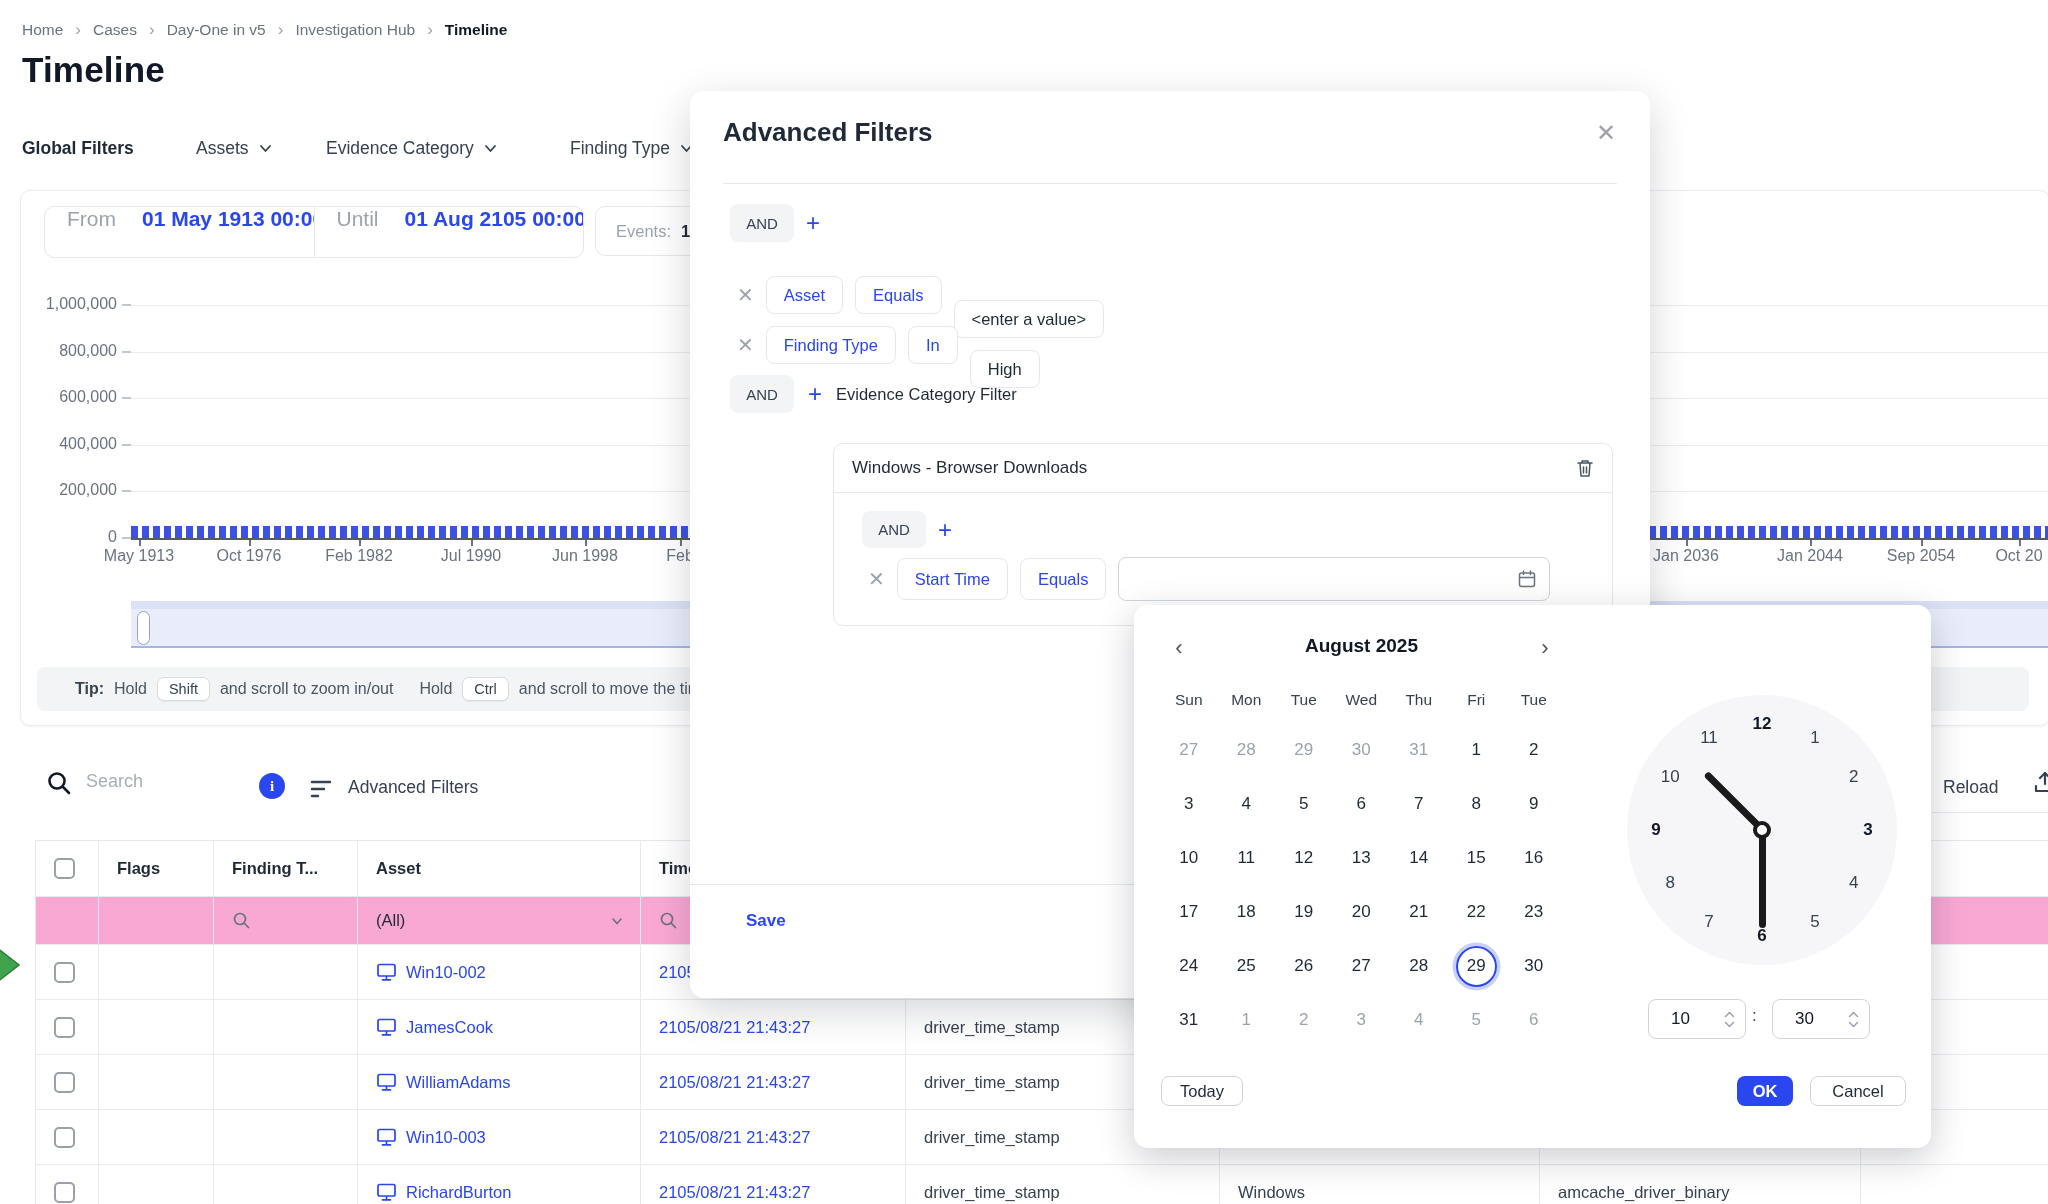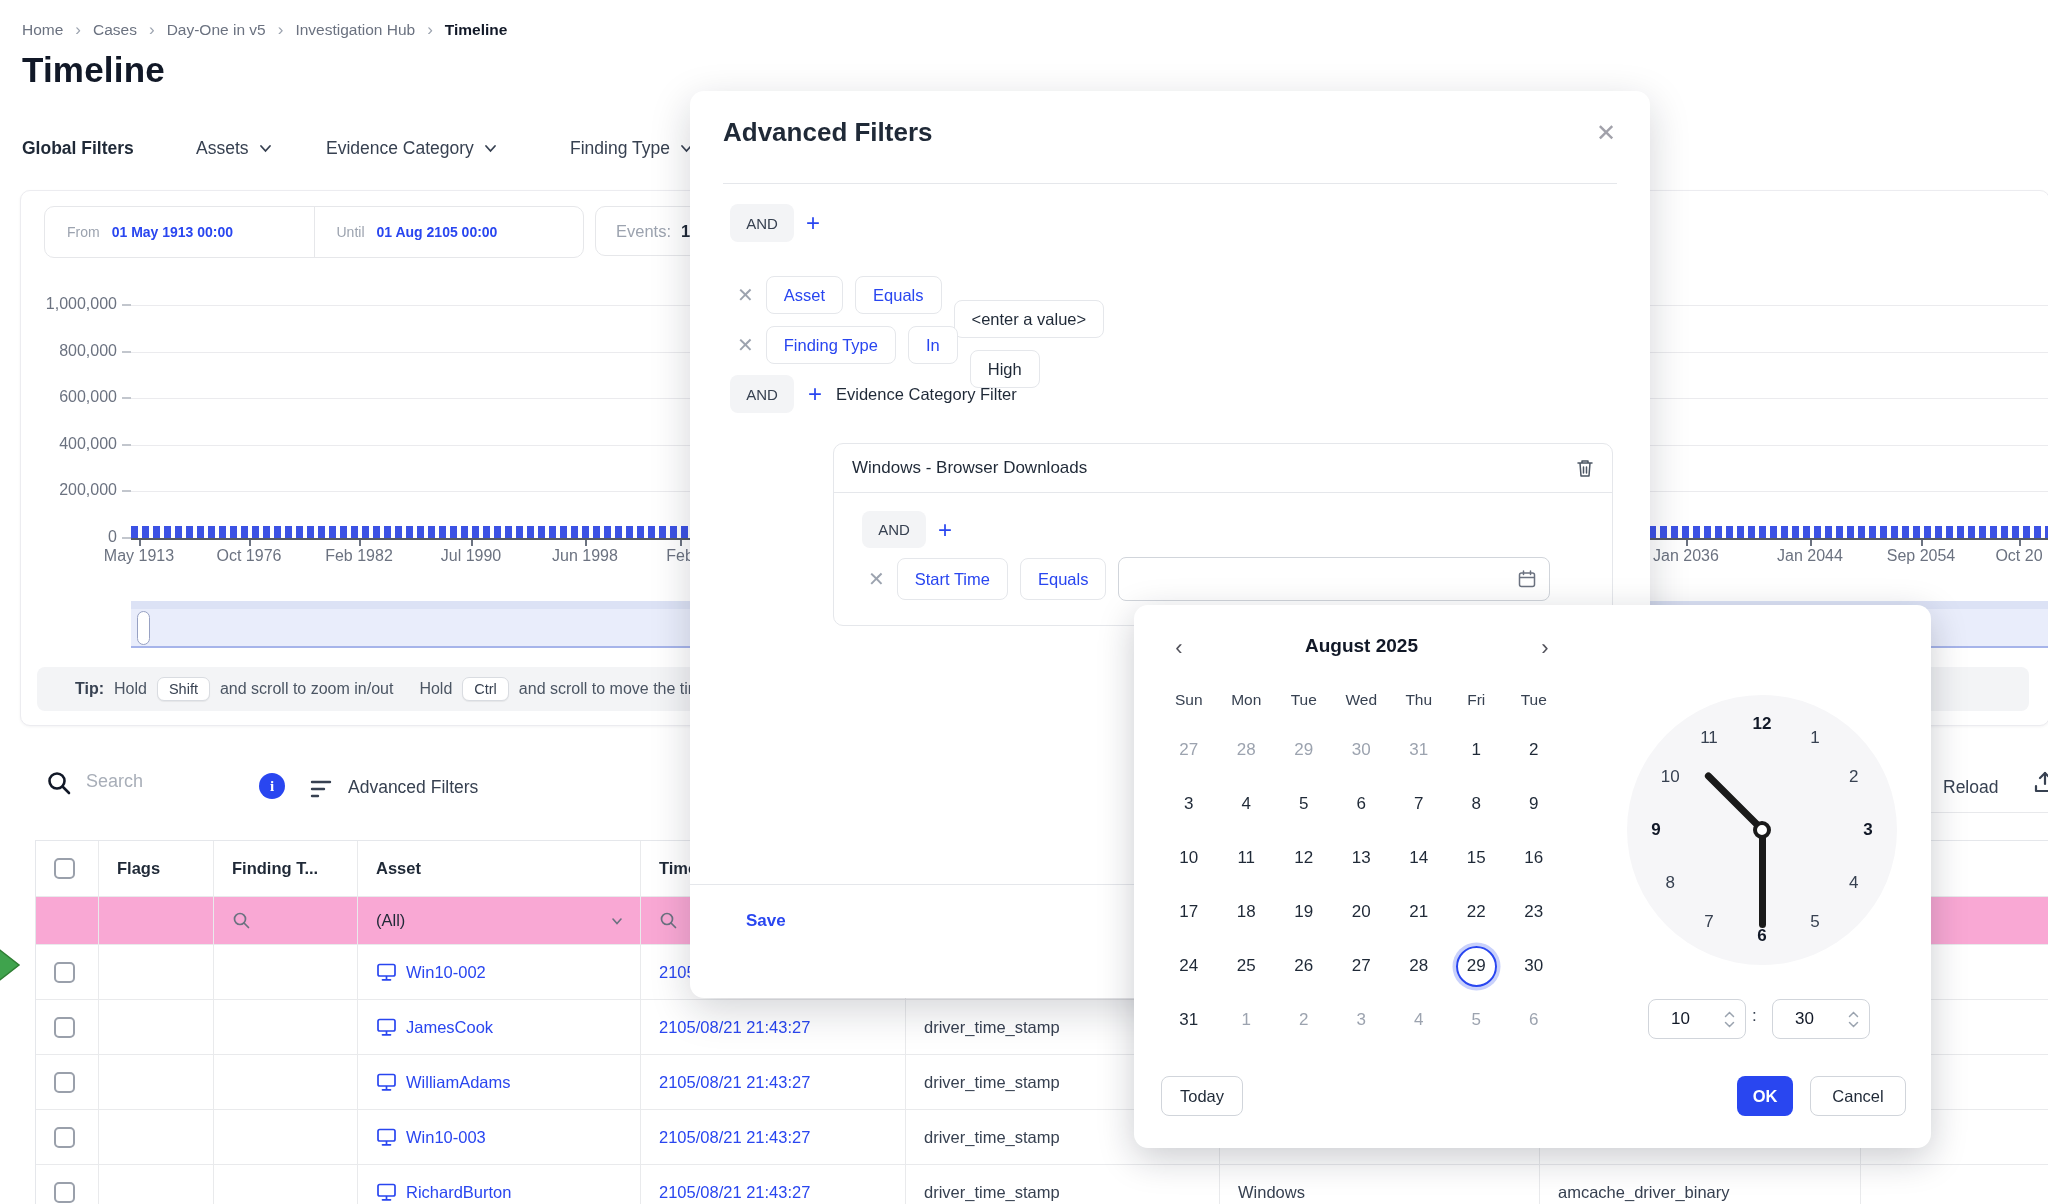--- a/index.html
+++ b/index.html
@@ -17,21 +17,21 @@
 
   
   .gfilters{left:22px;top:138px;font-size:17.5px;font-weight:700;color:#1f2937;}
   .dropdown{position:absolute;top:0;display:flex;align-items:center;gap:9px;font-size:17.5px;color:#374151;cursor:pointer;white-space:nowrap;}
   .dd-wrap{left:0;top:138px;width:100%;height:30px;}
 
   
   .card{left:20px;top:190px;width:2028px;height:534px;background:#fff;border:1px solid #ececf0;
     border-radius:10px;box-shadow:0 1px 3px rgba(16,24,40,.05);z-index:1;}
   .range-pill{position:absolute;left:23px;top:15px;width:538px;height:50px;border:1px solid #e6e7ea;border-radius:10px;display:flex;}
-  .range-sec{flex:1;display:flex;align-items:center;gap:12px;padding-left:22px;font-size:14px;white-space:nowrap;overflow:hidden;}
+  .range-sec{flex:1;display:flex;gap:26px;padding-left:22px;font-size:21px;white-space:nowrap;overflow:hidden;}
   .range-sec + .range-sec{border-left:1px solid #e6e7ea;}
   .range-label{color:#9ca3af;}
   .range-value{color:#2946F0;font-weight:600;}
   .events-box{position:absolute;left:574px;top:15px;width:175px;height:50px;border:1px solid #e6e7ea;border-radius:10px;
     display:flex;align-items:center;gap:10px;padding-left:20px;font-size:16.5px;box-sizing:border-box;}
   .events-label{color:#9ca3af;}
   .events-value{color:#1f2937;font-weight:700;}
 
   .chart-area{position:absolute;left:0;top:84px;right:0;height:300px;}
   .ylab{position:absolute;left:0;width:96px;text-align:right;font-size:16px;color:#6b7280;}
@@ -124,21 +124,21 @@
   .cnum.bold{font-weight:700;color:#111827;}
   .hand{position:absolute;left:131.5px;width:7px;background:#1a1a1a;border-radius:4px;transform-origin:50% 100%;}
   .hand.hour{top:55px;height:80px;}
   .hand.minute{top:37px;height:98px;}
   .pivot{position:absolute;left:126px;top:126px;width:18px;height:18px;border-radius:50%;background:#fff;
     border:4.5px solid #1a1a1a;box-sizing:border-box;}
   .time-box{position:absolute;top:394px;width:98px;height:40px;border:1px solid #d1d5db;border-radius:8px;
     display:flex;align-items:center;justify-content:space-between;padding:0 10px 0 22px;box-sizing:border-box;font-size:17px;color:#111827;}
   .stepper{display:flex;flex-direction:column;gap:3px;color:#9aa3af;}
   .time-colon{position:absolute;left:618px;top:401px;font-size:17px;color:#374151;}
-  .pbtn{position:absolute;top:471px;height:40px;border-radius:8px;display:flex;align-items:center;justify-content:center;
+  .pbtn{position:absolute;top:471px;height:30px;border-radius:8px;display:flex;align-items:center;justify-content:center;
     font-size:16.5px;cursor:pointer;box-sizing:border-box;}
   .btn-outline{background:#fff;border:1px solid #d1d5db;color:#1f2937;}
   .btn-primary{background:#2946F0;color:#fff;font-weight:600;border:none;}
 </style>
 </head>
 <body>
 
 <div class="screen">
 
   <div class="abs breadcrumb">

